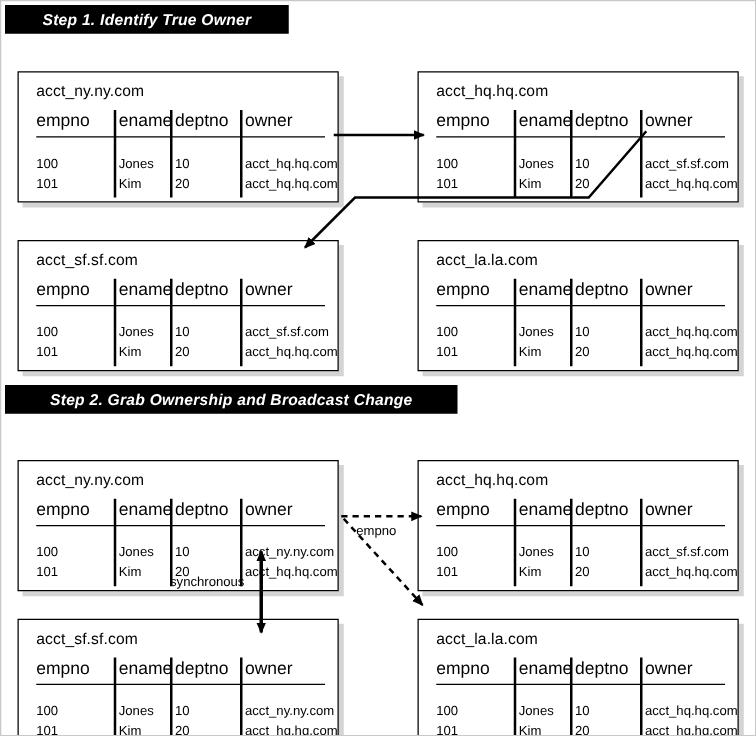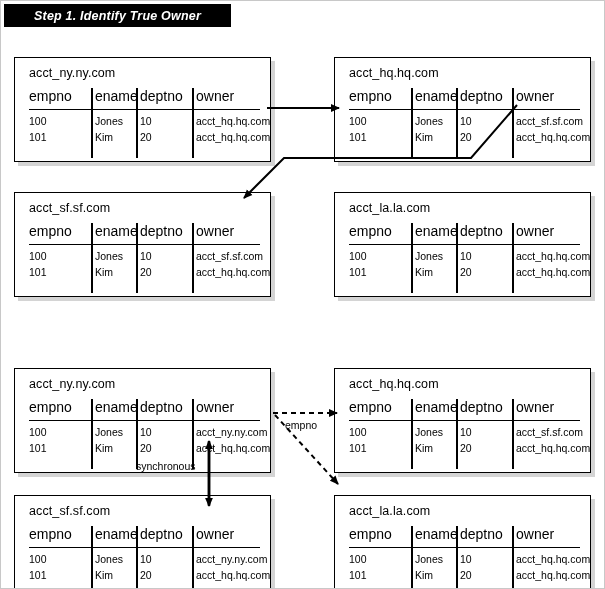--- a/index.html
+++ b/index.html
@@ -62,21 +62,21 @@
     font-size:14px;
     white-space:nowrap;
   }
   .tbl .hrule{
     position:absolute;
     left:0;right:0;top:21px;
     border-top:1.5px solid #000;
   }
   .tbl .body{
     position:absolute;
-    left:0;right:0;top:27px;
+    left:0;right:0;top:37px;
   }
   .tbl .row{
     position:relative;height:16px;
   }
   .tbl .row .cell{
     position:absolute;top:0;
     font-size:10.5px;
     white-space:nowrap;
   }
   .vsep{
@@ -229,20 +229,23 @@
         <div class="row">
           <span class="cell c0">101</span>
           <span class="cell c1">Kim</span>
           <span class="cell c2">20</span>
           <span class="cell c3">acct_hq.hq.com</span>
         </div>
       </div>
     </div>
   </div>
 
+  <div class="banner" style="left:3px;top:307px;width:362px;height:23px;">
+    <span>Step 2.  Grab Ownership and Broadcast Change</span>
+  </div>
 
   <div class="dbbox" style="left:13px;top:348px;width:257px;height:105px;">
     <div class="dbname">acct_ny.ny.com</div>
     <div class="tbl">
       <div class="vsep v1"></div>
       <div class="vsep v2"></div>
       <div class="vsep v3"></div>
       <div class="hdr">
         <span class="cell c0">empno</span>
         <span class="cell c1">ename</span>

